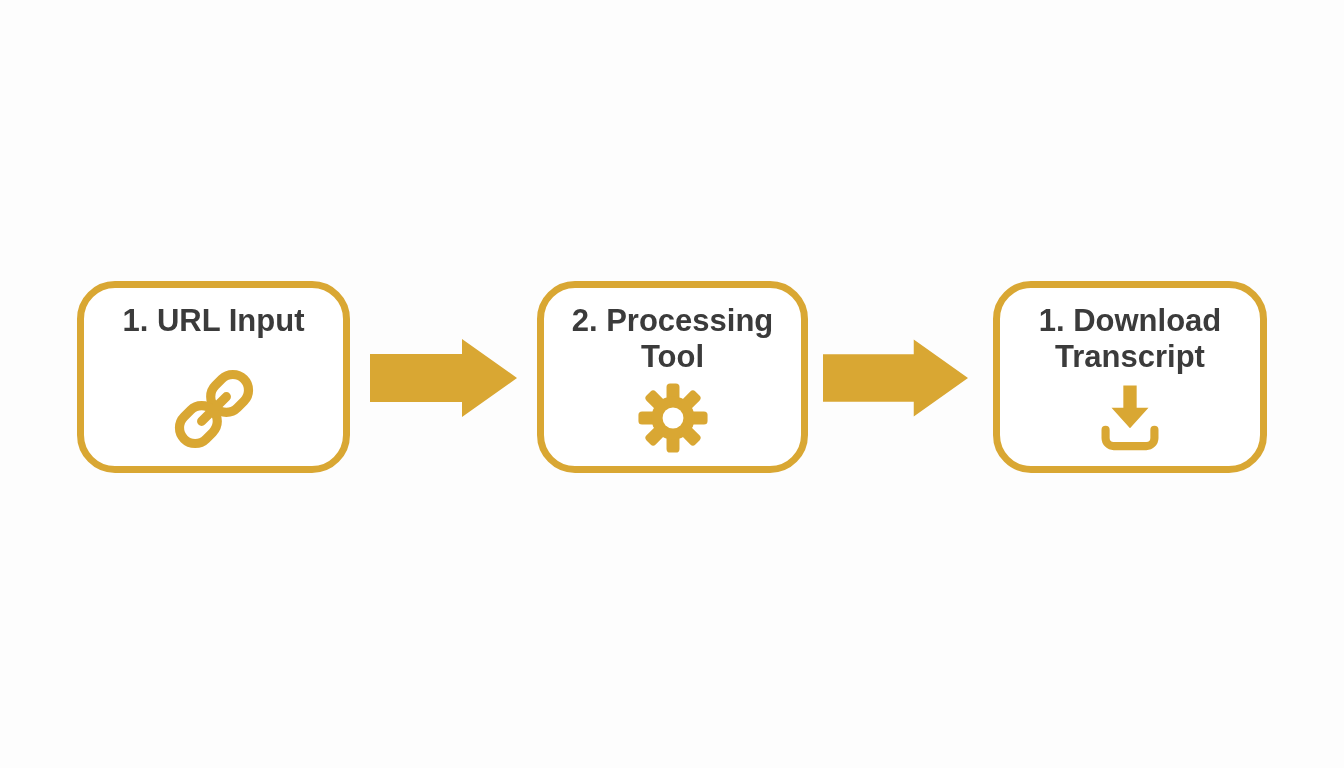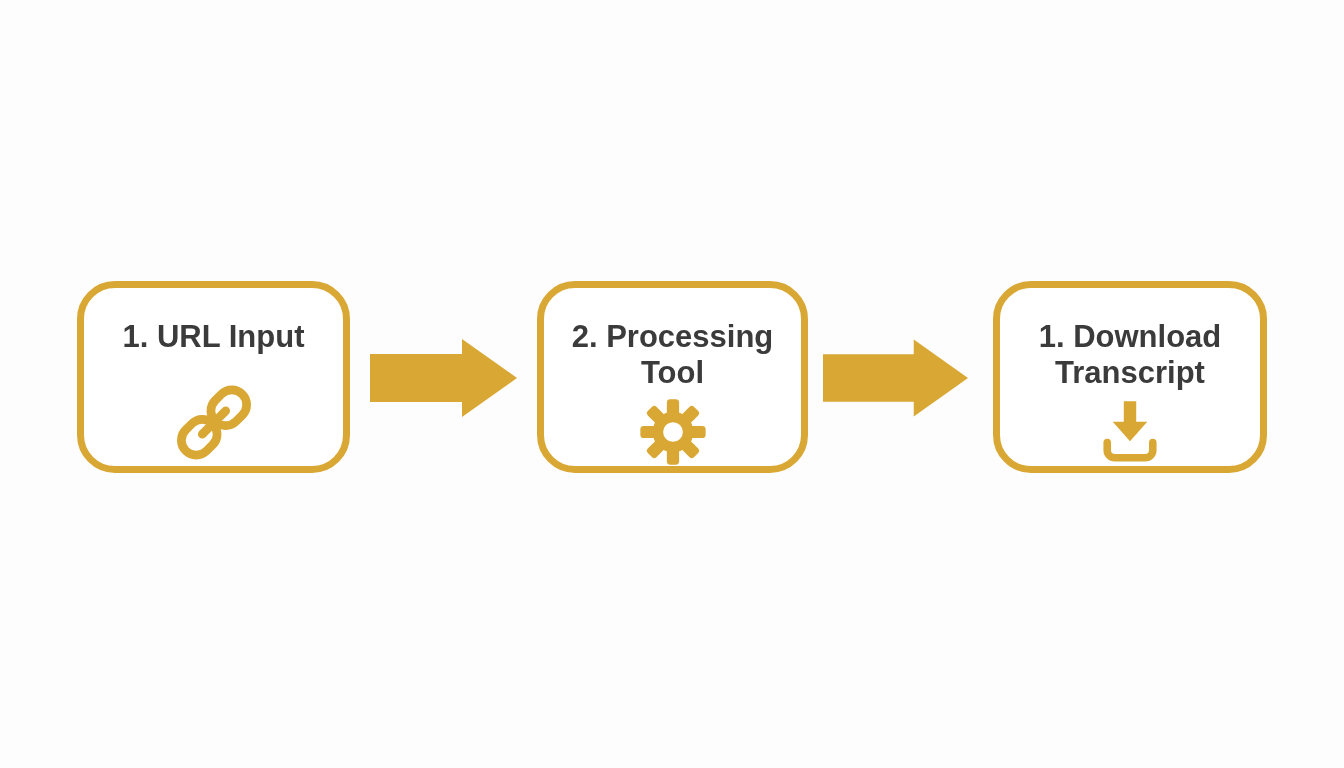--- a/index.html
+++ b/index.html
@@ -17,21 +17,21 @@
   .step-box {
     position: absolute;
     top: 281px;
     height: 192px;
     border: 7px solid var(--gold, #D9A733);
     border-radius: 38px;
     background: #FFFFFF;
     display: flex;
     flex-direction: column;
     align-items: center;
-    padding-top: 31px;
+    padding-top: 15px;
   }
   #box1 { left: 77px;  width: 273px; }
   #box2 { left: 537px; width: 271px; }
   #box3 { left: 993px; width: 274px; }
   .box-title {
     font-weight: 700;
     font-size: 31px;
     line-height: 36px;
     color: var(--text, #3B3B3B);
     text-align: center;

